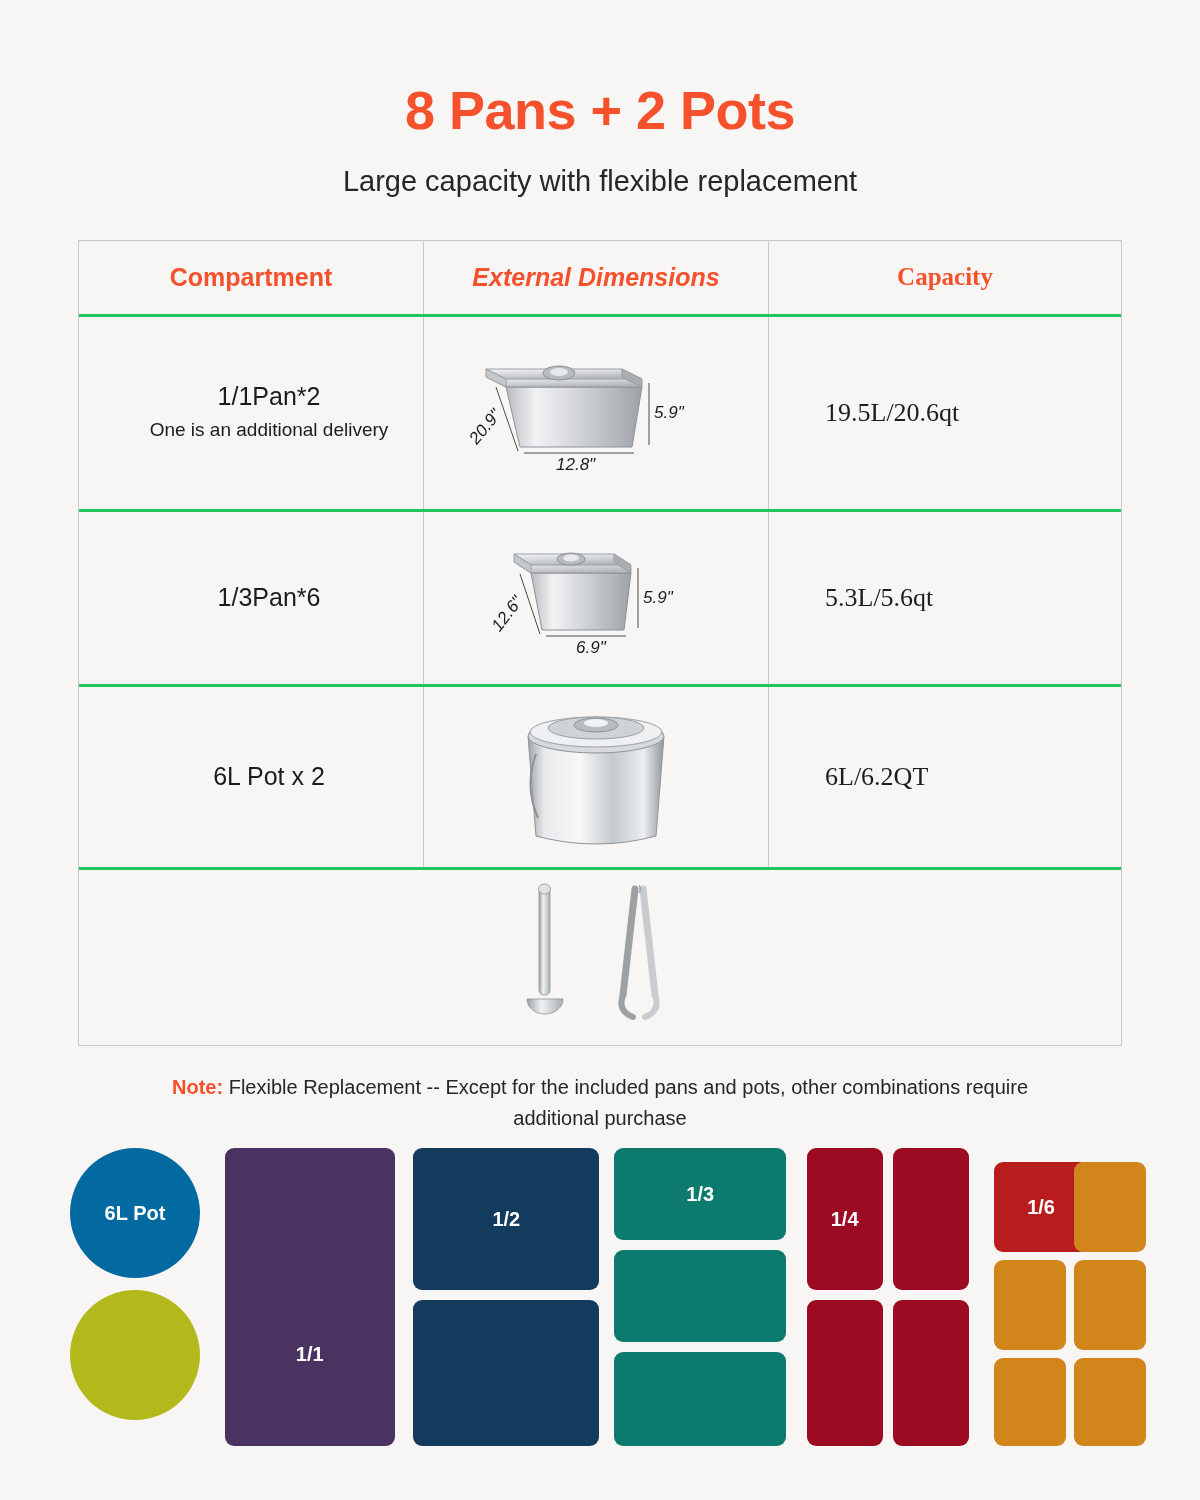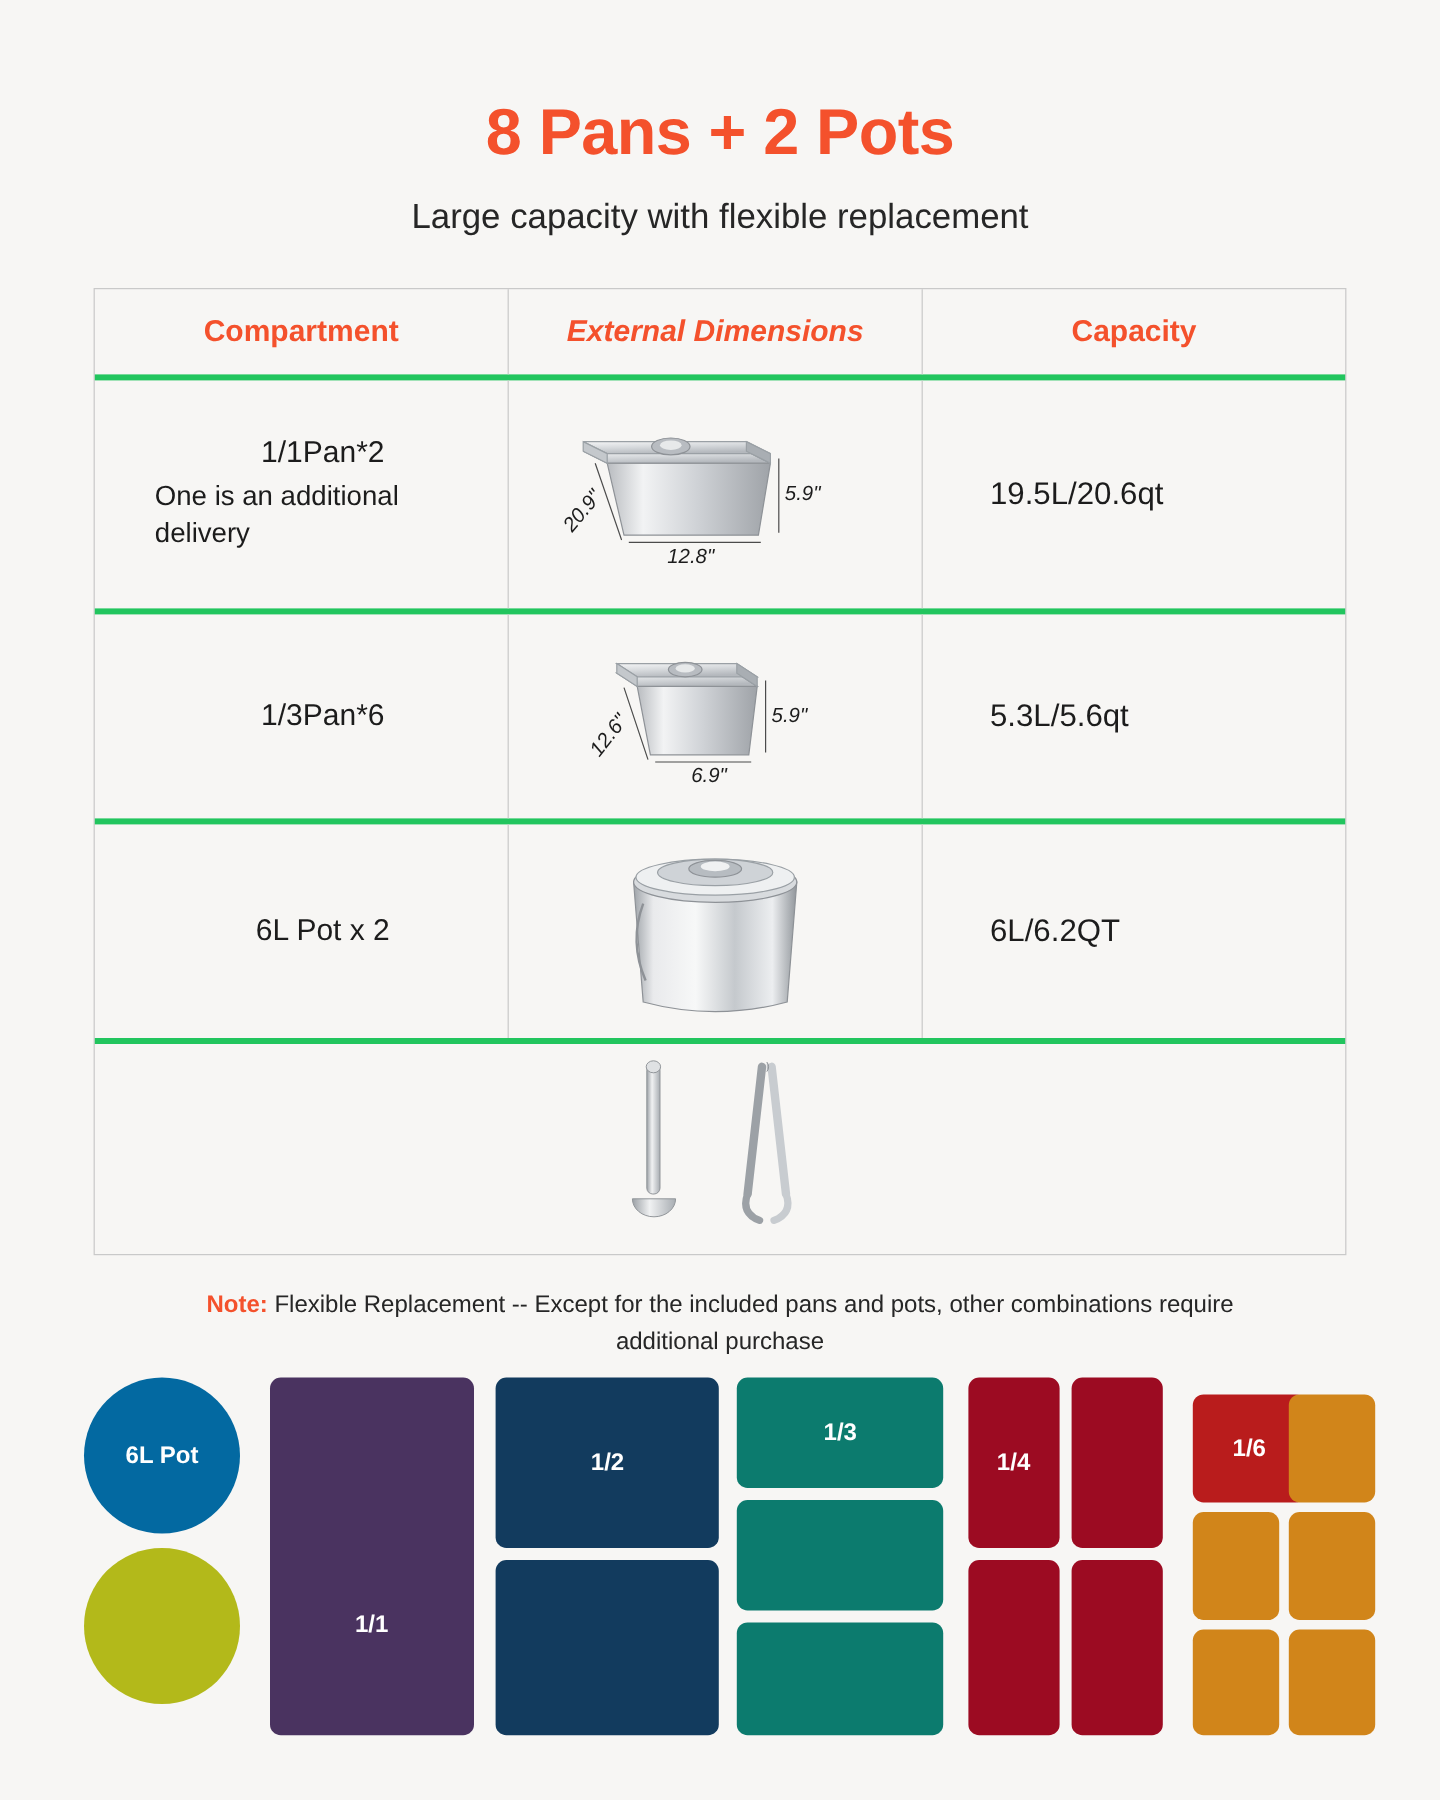--- a/index.html
+++ b/index.html
@@ -35,47 +35,47 @@
   }
 
   
   .table-wrap {
     margin: 42px 78px 0 78px;
     border: 1px solid #c9c9c9;
     background: #f7f6f4;
   }
   .row {
     display: flex;
-    border-bottom: 5px solid #22c55e;
+    border-bottom: 3px solid #22c55e;
   }
   .row:last-child { border-bottom: none; }
   .cell {
     padding: 10px 14px;
     display: flex;
     align-items: center;
   }
   .c1 { width: 345px; border-right: 1px solid #c9c9c9; }
   .c2 { width: 345px; border-right: 1px solid #c9c9c9; justify-content: center; font-style: italic; }
-  .c3 { flex: 1; }
+  .c3 { flex: 1; font-family: Liberation Serif, serif; }
 
   .head { height: 76px; }
   .head .cell { justify-content: center; }
   .head-text {
     color: #f4512c;
     font-size: 25px;
     font-weight: bold;
   }
 
   .r1 { height: 195px; }
   .r2 { height: 175px; }
   .r3 { height: 183px; }
   .r4 { height: 175px; }
 
   .cmp-main { font-size: 25px; color: #1c1c1c; }
-  .cmp-sub  { font-size: 23px; color: #1c1c1c; line-height: 1.35; margin-top: 6px; }
+  .cmp-sub  { font-size: 19px; color: #1c1c1c; line-height: 1.35; margin-top: 6px; }
   .cap-text { font-size: 26px; color: #1c1c1c; padding-left: 42px; }
   .accessory-text { font-size: 26px; color: #1c1c1c; padding-left: 52px; }
 
   .c1-stack { display: flex; flex-direction: column; justify-content: center; padding-left: 50px; }
 
   
   .fig { position: relative; }
   .dim-label {
     position: absolute;
     font-size: 17px;

